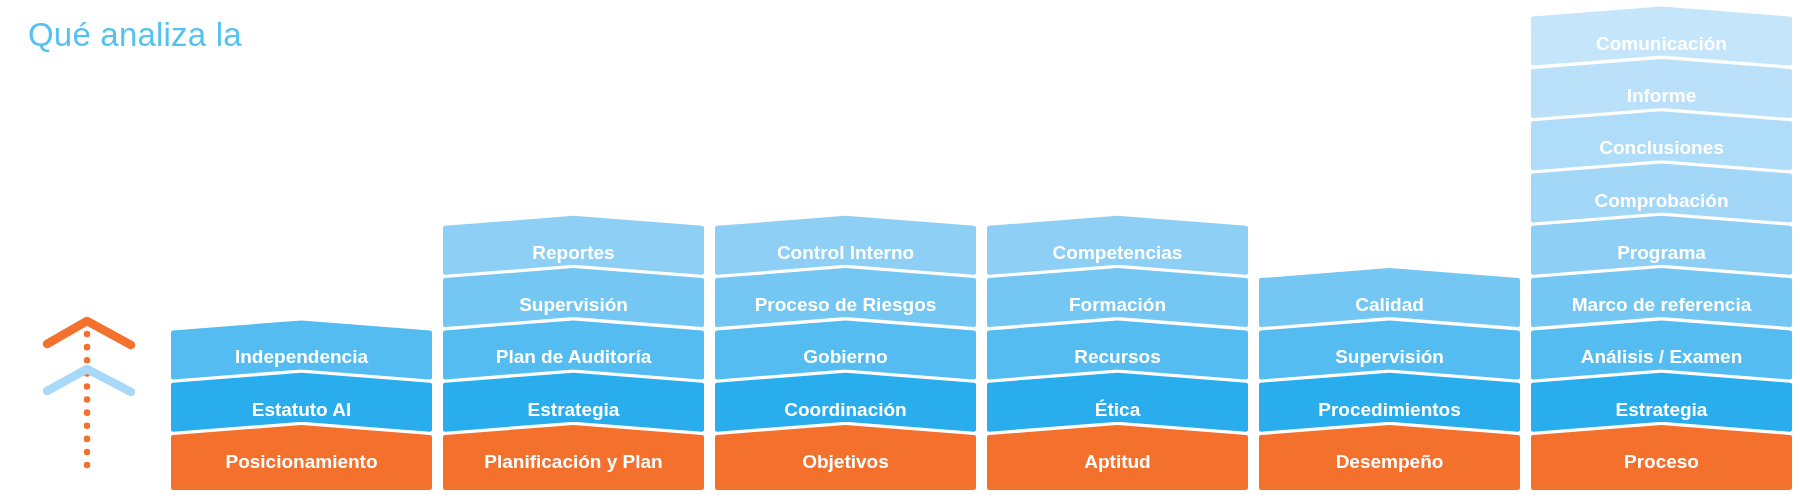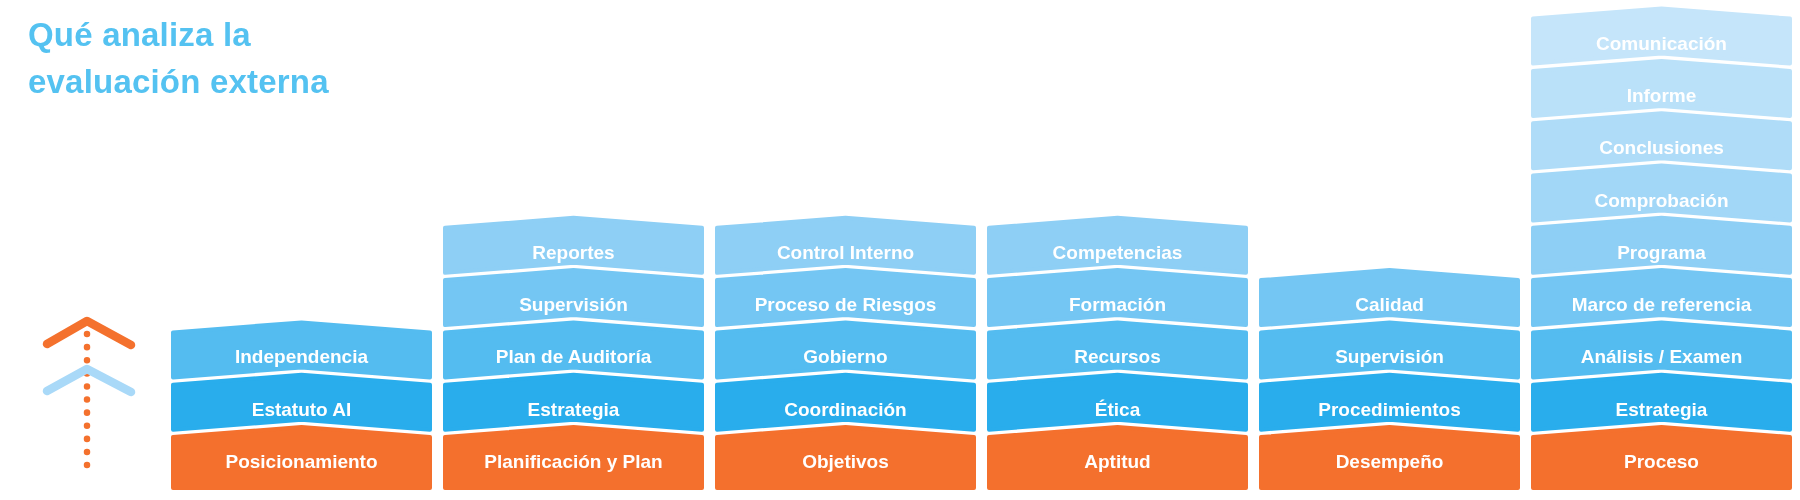--- a/index.html
+++ b/index.html
@@ -2,36 +2,35 @@
 <html><head>
 <meta charset="utf-8">
 <style>
   html,body{margin:0;padding:0;}
   body{
     width:1800px;height:500px;overflow:hidden;background:#ffffff;
     font-family:"Liberation Sans",sans-serif;position:relative;
   }
   .page-title{
     position:absolute;left:28px;top:12px;
-    font-size:33px;font-weight:bold;line-height:1.42;
+    font-size:33px;font-weight:normal;line-height:1.42;
     letter-spacing:0.2px;
   }
   .page-title span{display:block;}
   #diagram-wrap{position:absolute;left:0;top:0;width:1800px;height:500px;}
   svg text{
     fill:#ffffff;font-weight:bold;font-size:19px;text-anchor:middle;
     font-family:"Liberation Sans",sans-serif;
   }
 </style>
 </head>
 <body>
 
 <div class="page-title" style="color: rgb(84, 194, 241);">
   <span>Qué analiza la</span>
-  <span>evaluación externa</span>
 </div>
 
 <div id="diagram-wrap">
   <svg id="diagram" width="1800" height="500" viewBox="0 0 1800 500" xmlns="http://www.w3.org/2000/svg">
     <g>
       <line x1="87" y1="334" x2="87" y2="478" fill="none" stroke-width="6.5" stroke-linecap="round" stroke-dasharray="0.1 13" stroke="#F4712D"></line>
       <polyline points="47,391 87,369 131,392" fill="none" stroke-width="8.5" stroke-linecap="round" stroke-linejoin="round" stroke="#A9D9F8"></polyline>
       <polyline points="47,344 87,321 131,345" fill="none" stroke-width="8.5" stroke-linecap="round" stroke-linejoin="round" stroke="#F4712D"></polyline>
     </g>
   <g>

